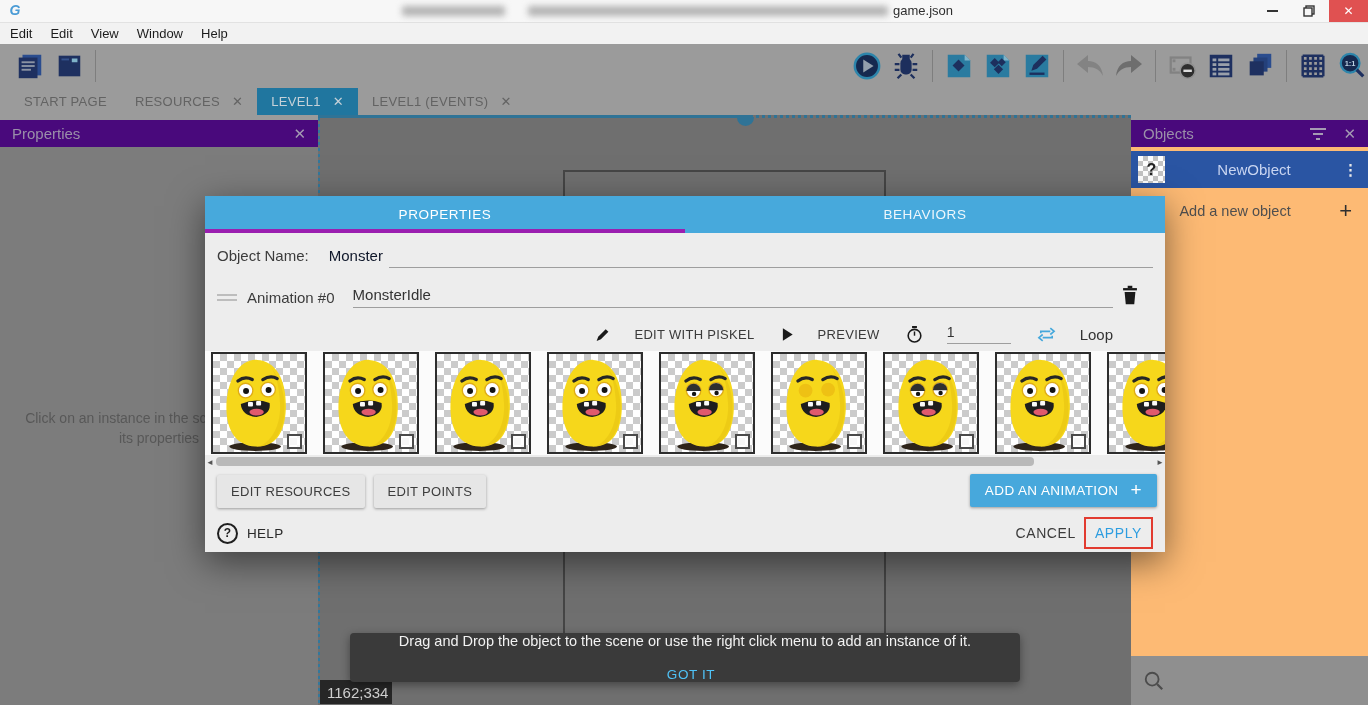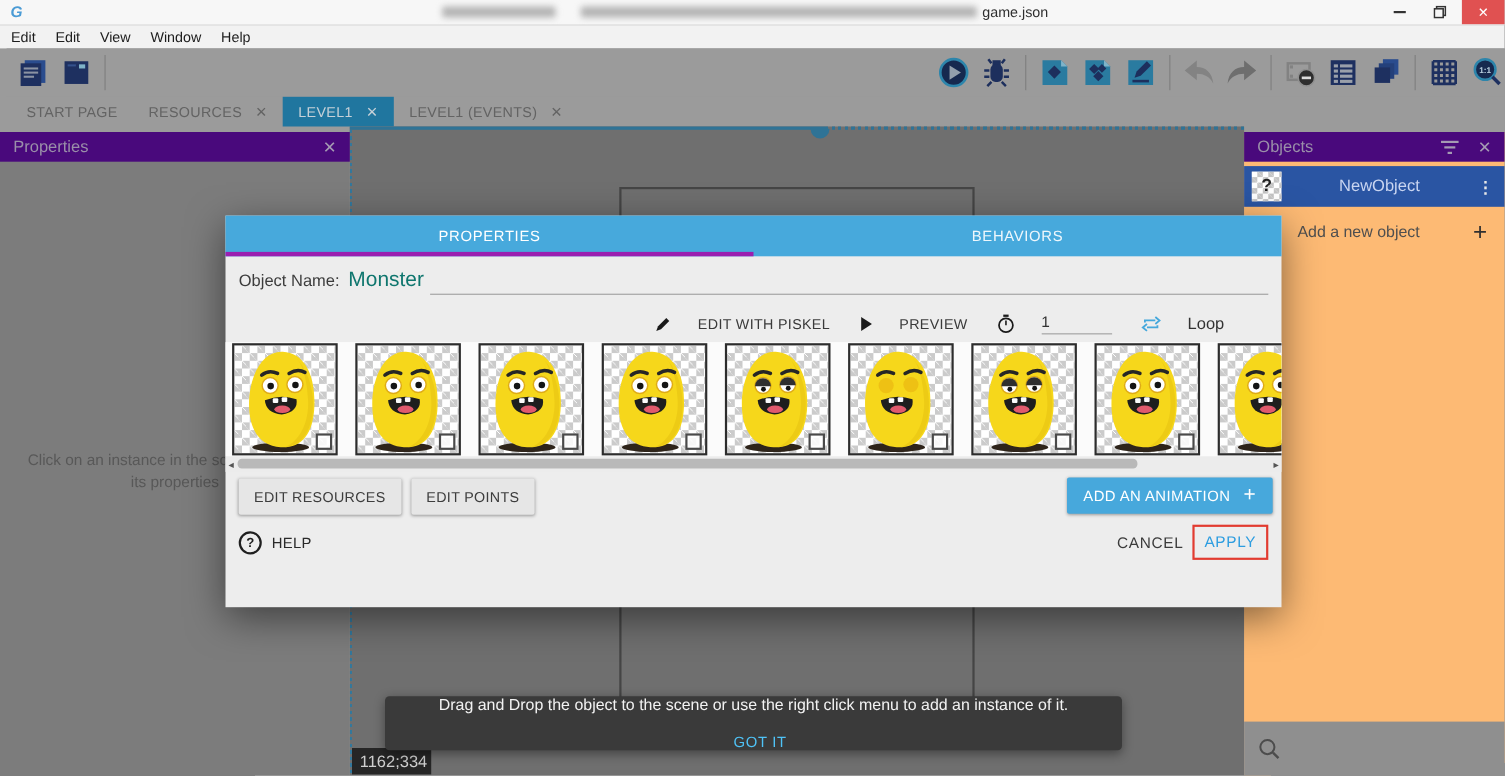--- a/index.html
+++ b/index.html
@@ -63,21 +63,21 @@
   .searchbar input::placeholder{color:#666;}
 
   
   .dialog{position:absolute;left:205px;top:196px;width:960px;height:356px;background:#ededed;box-shadow:0 10px 34px rgba(0,0,0,.5);z-index:10;}
   .dhead{position:relative;height:37px;background:#47a9dc;display:flex;}
   .dtab{flex:1;display:flex;align-items:center;justify-content:center;font-size:13.5px;letter-spacing:.6px;color:#eef7fc;}
   .dtab.active{color:#fff;}
   .dindicator{position:absolute;left:0;bottom:0;width:480px;height:4px;background:#9b1fb0;}
   .drow-name{height:44px;display:flex;align-items:center;padding:0 12px;}
   .dlabel{font-size:15px;color:#3c3c3c;}
-  .dvalue{font-size:19px;color:#0f766e;margin-left:8px;}
+  .dvalue{font-size:15px;color:#0f172a;margin-left:20px;}
   .dline{flex:1;border-bottom:1px solid #9e9e9e;height:24px;margin-left:6px;}
   .drow-anim{height:40px;display:flex;align-items:center;padding:0 12px;}
   .draghandle{width:20px;margin-right:10px;}
   .draghandle i{display:block;height:2px;background:#bdbdbd;margin:3px 0;}
   .animname{font-size:15px;color:#333;margin-left:18px;border-bottom:1px solid #9e9e9e;width:760px;padding-bottom:4px;}
   .trash{margin-left:auto;margin-right:14px;}
   .drow-tools{height:34px;display:flex;align-items:center;justify-content:flex-end;gap:26px;padding-right:52px;}
   .dtool{display:flex;align-items:center;gap:24px;font-size:13px;color:#3a3a3a;letter-spacing:.3px;}
   .timeval{font-size:14px;color:#333;border-bottom:1px solid #9e9e9e;width:64px;padding-bottom:3px;}
   .looplabel{font-size:15px;color:#333;letter-spacing:0;}
@@ -341,20 +341,35 @@
       <div class="dtab">BEHAVIORS</div>
       <div class="dindicator"></div>
     </div>
 
     <div class="drow-name">
       <span class="dlabel">Object Name:</span>
       <span class="dvalue">Monster</span>
       <span class="dline"></span>
     </div>
 
+    <div class="drow-anim">
+      <span class="draghandle">
+          <i></i>
+          <i></i>
+        </span>
+      <span class="dlabel">Animation #0</span>
+      <span class="animname">MonsterIdle</span>
+      <span class="trash">
+        <svg width="18" height="20" viewBox="0 0 22 26">
+          <rect x="8" y="1" width="6" height="3" fill="#1a1a1a"></rect>
+          <rect x="2" y="4" width="18" height="3" fill="#1a1a1a"></rect>
+          <path d="M4 9 h14 l-1.5 16 h-11 Z" fill="#1a1a1a"></path>
+        </svg>
+      </span>
+    </div>
 
     <div class="drow-tools">
       <span class="dtool">
         <svg width="15" height="15" viewBox="0 0 28 28">
           <path d="M3 26 L6 18 L20 4 L25 9 L11 23 Z" fill="#1a1a1a"></path>
         </svg>
         <span>EDIT WITH PISKEL</span>
       </span>
       <span class="dtool">
         <svg width="13" height="15" viewBox="0 0 22 26">

